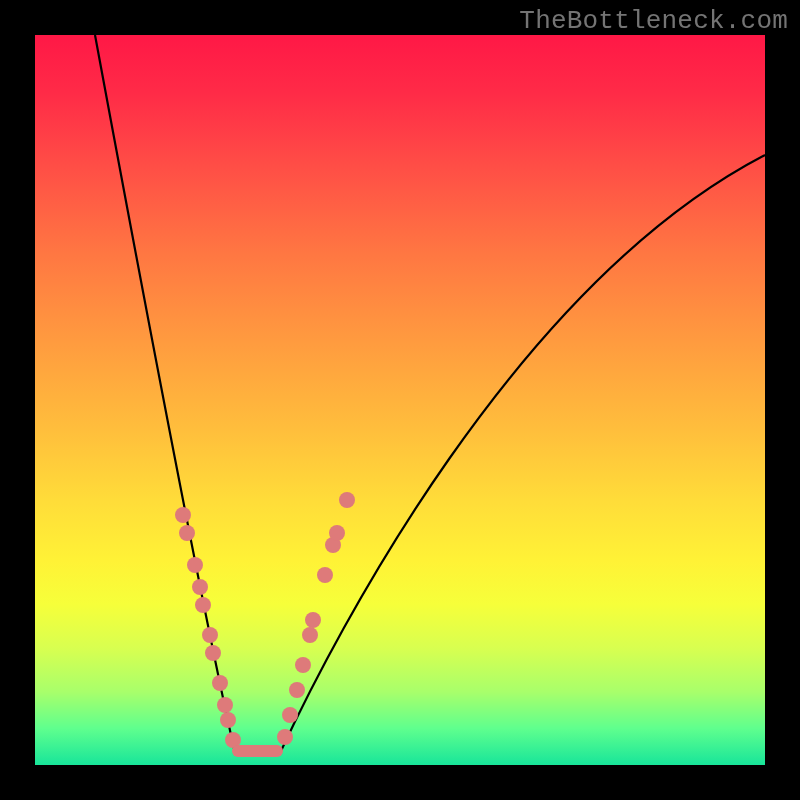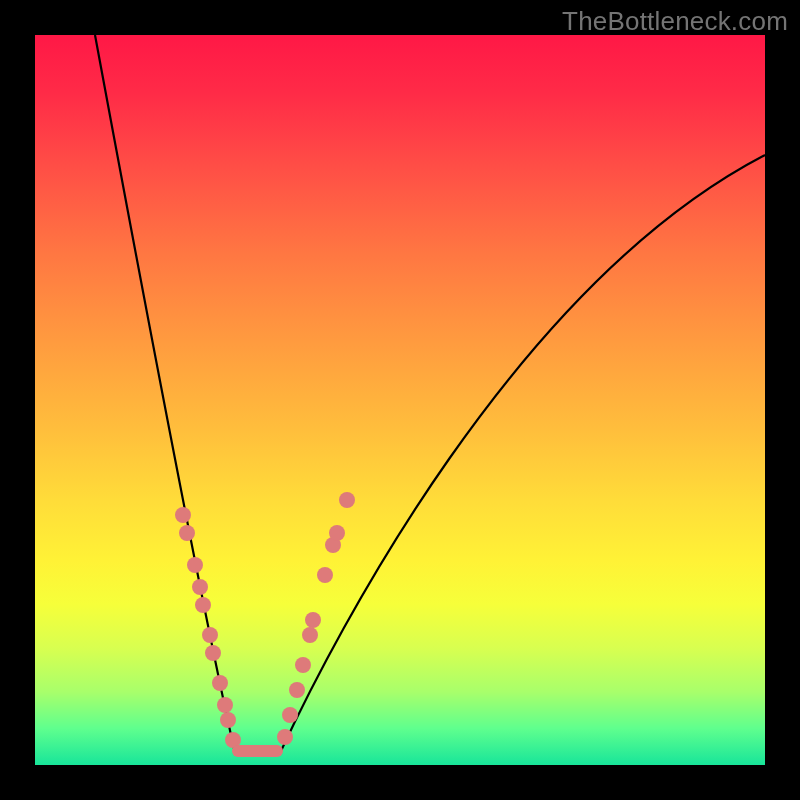--- a/index.html
+++ b/index.html
@@ -41,20 +41,21 @@
       #18e59a 100%);
   }
   .watermark {
     position: absolute;
     top: 6px;
     right: 12px;
     color: #747474;
     font-size: 26px;
     font-weight: 500;
     letter-spacing: 0.2px;
+    font-family: Liberation Mono, monospace;
   }
   svg.curve {
     position: absolute;
     top: 0;
     left: 0;
     width: 730px;
     height: 730px;
     overflow: visible;
   }
   .curve-path {

